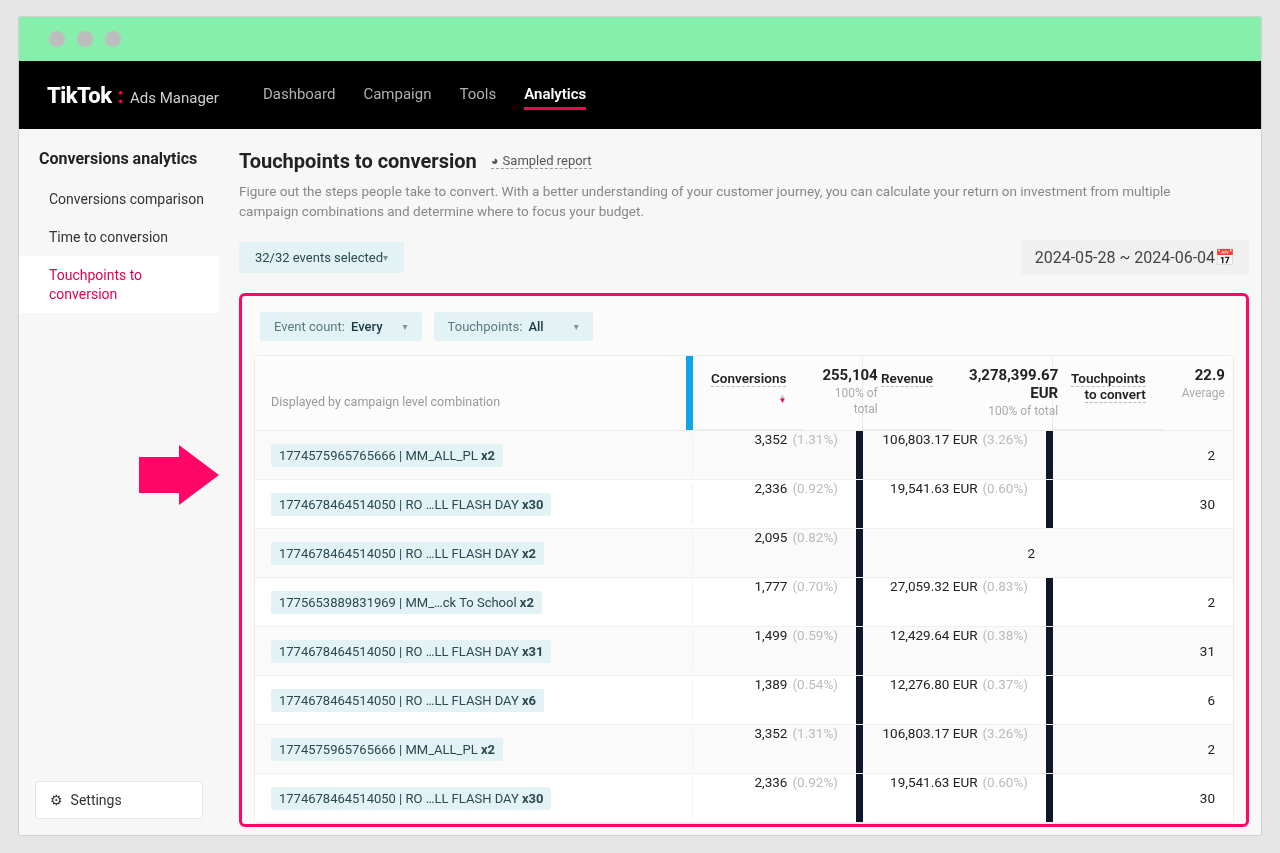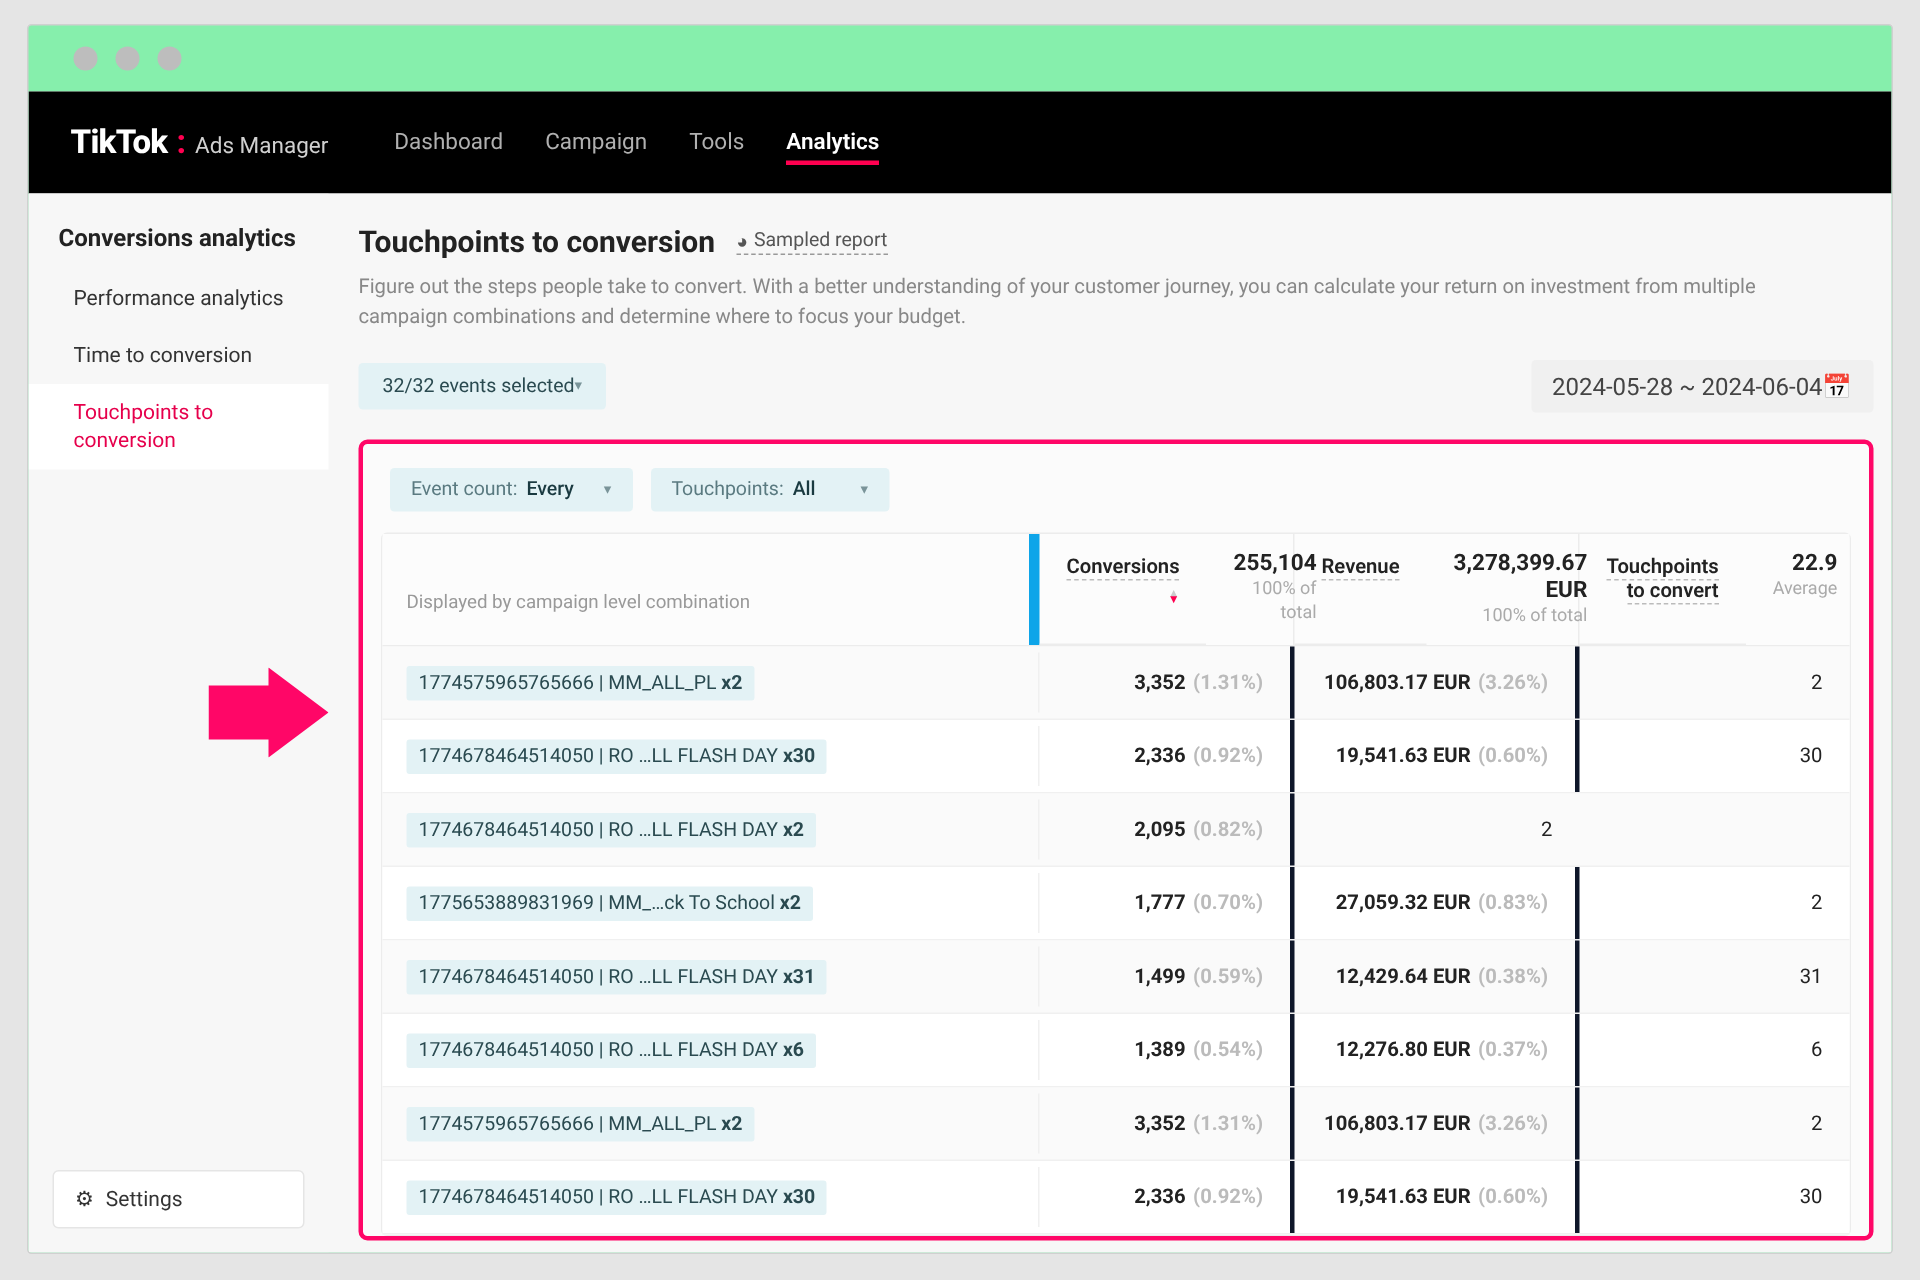--- a/index.html
+++ b/index.html
@@ -59,21 +59,21 @@
 .th-bottom .big { font-size: 15px; font-weight: 700; color: #222; display: block; }
 .th-bottom .sm { font-size: 12px; color: #aaa; }
 
 .trow { display: grid; grid-template-columns: 1fr 170px 190px 180px; border-bottom: 1px solid #f0f0f0; min-height: 48px; align-items: center; }
 .trow:nth-child(odd) { background: #fafafa; }
 .trow:nth-child(even) { background: #fff; }
 .td-camp { padding: 12px 16px; border-right: 1px solid #f0f0f0; }
 .camp-tag { background: #e3f2f5; color: #2a4a50; font-size: 13px; padding: 4px 8px; border-radius: 2px; }
 .camp-tag b { font-weight: 700; }
 .td-num { text-align: right; padding: 0 18px; color: #222; }
-.td-num:not(:last-child) { border-right: 3px solid #0f172a; min-height: 48px; display: flex; align-items: center; justify-content: flex-end; font-weight: bold; }
+.td-num:not(:last-child) { border-right: 7px solid #0f172a; min-height: 48px; display: flex; align-items: flex-start; justify-content: flex-end; }
 .td-num .pct { color: #bbb; margin-left: 5px; }
 
 .arrow { position: absolute; left: 120px; top: 428px; }
 .arrow svg { display: block; }
 </style>
 </head>
 <body>
 
 <div class="frame">
   <div class="titlebar">
@@ -96,21 +96,21 @@
           <div class="navlink">Tools</div>
           <div class="navlink active">Analytics</div>
         </div>
     </div>
 
     <div class="body">
 
       <div class="sidebar">
         <div class="side-title">Conversions analytics</div>
         <div id="sideitems">
-            <div class="side-item">Performance analytics</div>
+            <div class="side-item">Conversions comparison</div>
             <div class="side-item">Time to conversion</div>
             <div class="side-item active">Touchpoints to conversion</div>
           </div>
         <div class="settings-btn">
           <span>⚙</span>
           <span>Settings</span>
         </div>
       </div>
 
       <div class="main">

